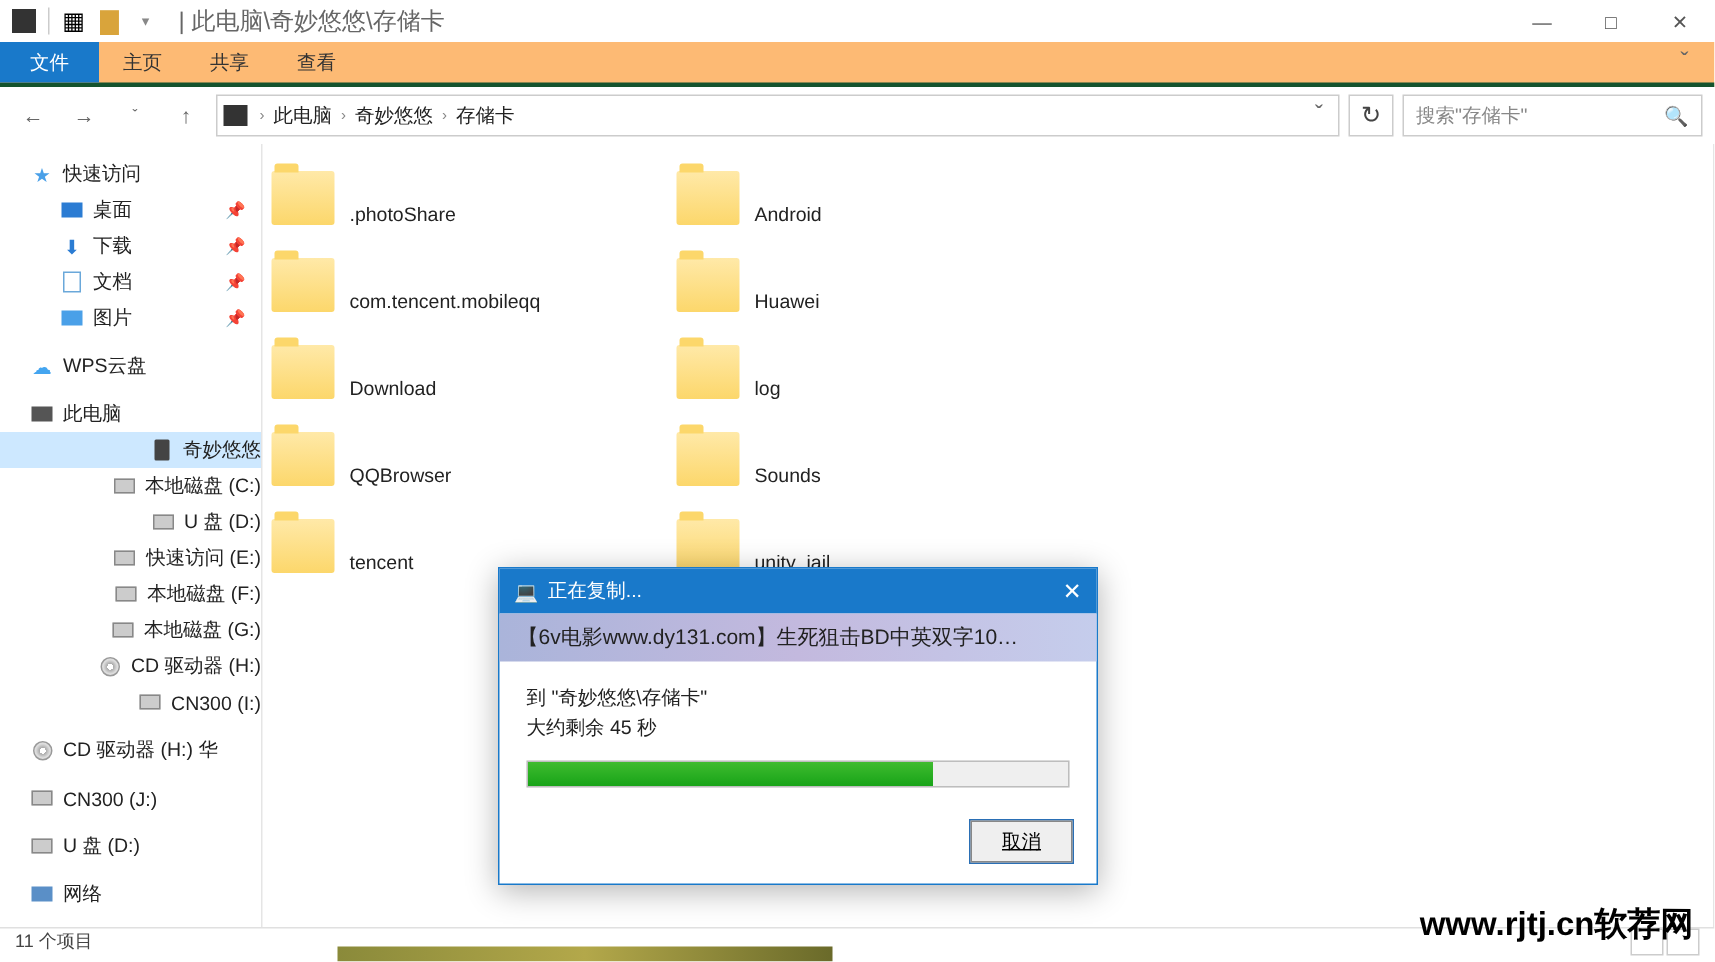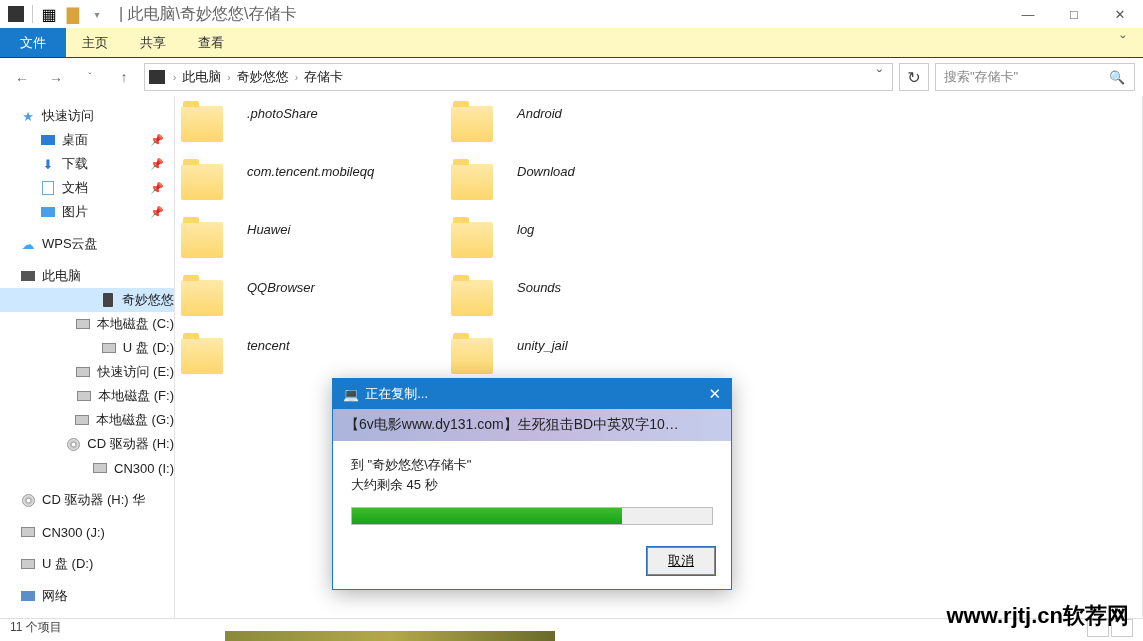--- a/index.html
+++ b/index.html
@@ -9,21 +9,21 @@
 .titlebar { height: 28px; display: flex; align-items: center; background: #fff; border-bottom: 0; }
 .titlebar-left { display: flex; align-items: center; padding-left: 8px; gap: 8px; }
 .titlebar-icon { width: 16px; height: 16px; background: #333; display: inline-block; }
 .divider-v { width: 1px; height: 18px; background: #ccc; }
 .qat-icon { width: 16px; height: 16px; display: inline-flex; align-items: center; justify-content: center; }
 .titlebar-path { font-size: 16px; color: #666; margin-left: 6px; }
 .win-controls { margin-left: auto; display: flex; }
 .win-btn { width: 46px; height: 28px; display: flex; align-items: center; justify-content: center; color: #555; font-size: 13px; }
 
 
-.ribbon { height: 30px; display: flex; align-items: stretch; background: #fef9c3; border-bottom: 1px solid #14532d; text-align: center; }
+.ribbon { height: 30px; display: flex; align-items: stretch; background: #fdba74; border-bottom: 3px solid #14532d; text-align: center; }
 .ribbon-tab { padding: 0 16px; display: flex; align-items: center; font-size: 13px; color: #333; }
 .ribbon-tab.file { background: #1979ca; color: #fff; padding: 0 20px; }
 .ribbon-expand { margin-left: auto; width: 40px; display: flex; align-items: center; justify-content: center; color: #666; }
 
 
 .navbar { height: 38px; display: flex; align-items: center; padding: 4px 8px; gap: 6px; }
 .nav-arrow { width: 28px; height: 28px; display: flex; align-items: center; justify-content: center; color: #666; font-size: 14px; }
 .addressbar { flex: 1; height: 28px; border: 1px solid #ccc; display: flex; align-items: center; padding: 0 4px; }
 .addr-icon { width: 16px; height: 14px; background: #333; margin-right: 6px; }
 .crumb { font-size: 13px; color: #222; padding: 0 4px; }
@@ -48,21 +48,21 @@
 .ico-pic { width: 14px; height: 10px; background: #4aa0e8; }
 .ico-cloud { color: #44a5f0; }
 .ico-pc { width: 14px; height: 10px; background: #555; }
 .ico-phone { width: 10px; height: 14px; background: #444; border-radius: 1px; }
 .ico-drive { width: 14px; height: 10px; background: #ccc; border: 1px solid #888; }
 .ico-cd { width: 13px; height: 13px; border-radius: 50%; background: radial-gradient(circle, #fff 25%, #aaa 26%, #ddd 60%); border: 1px solid #999; }
 .ico-net { width: 14px; height: 10px; background: #5a8fc7; }
 
 .content { flex: 1; padding: 10px 6px; overflow-y: auto; border-right: 1px solid #e5e5e5; }
 .folder-grid { display: grid; grid-template-columns: repeat(2, 260px); gap: 14px 10px; }
-.folder-item { display: flex; align-items: flex-start; gap: 24px; height: 44px; font-style: italic; }
+.folder-item { display: flex; align-items: flex-end; gap: 10px; height: 44px; }
 .folder-icon { width: 42px; height: 36px; background: linear-gradient(#ffe9a8, #fcd76b); border-radius: 2px; position: relative; }
 .folder-icon::before { content: ""; position: absolute; top: -5px; left: 2px; width: 16px; height: 6px; background: #fcd76b; border-radius: 2px 2px 0 0; }
 .folder-label { font-size: 13px; color: #222; }
 
 .preview { width: 280px; display: flex; align-items: center; justify-content: center; font-size: 13px; color: #555; }
 
 
 .statusbar { height: 23px; border-top: 1px solid #e0e0e0; display: flex; padding: 0 10px; font-size: 12px; color: #444; }
 .statusbar .viewbtns { margin-left: auto; display: flex; gap: 2px; }
 .viewbtn { width: 22px; height: 18px; border: 1px solid #ccc; }
@@ -266,25 +266,25 @@
       <div class="folder-item">
           <span class="folder-icon"></span>
           <span class="folder-label">Android</span>
         </div>
       <div class="folder-item">
           <span class="folder-icon"></span>
           <span class="folder-label">com.tencent.mobileqq</span>
         </div>
       <div class="folder-item">
           <span class="folder-icon"></span>
+          <span class="folder-label">Huawei</span>
+        </div>
+      <div class="folder-item">
+          <span class="folder-icon"></span>
           <span class="folder-label">Download</span>
-        </div>
-      <div class="folder-item">
-          <span class="folder-icon"></span>
-          <span class="folder-label">Huawei</span>
         </div>
       <div class="folder-item">
           <span class="folder-icon"></span>
           <span class="folder-label">log</span>
         </div>
       <div class="folder-item">
           <span class="folder-icon"></span>
           <span class="folder-label">QQBrowser</span>
         </div>
       <div class="folder-item">

